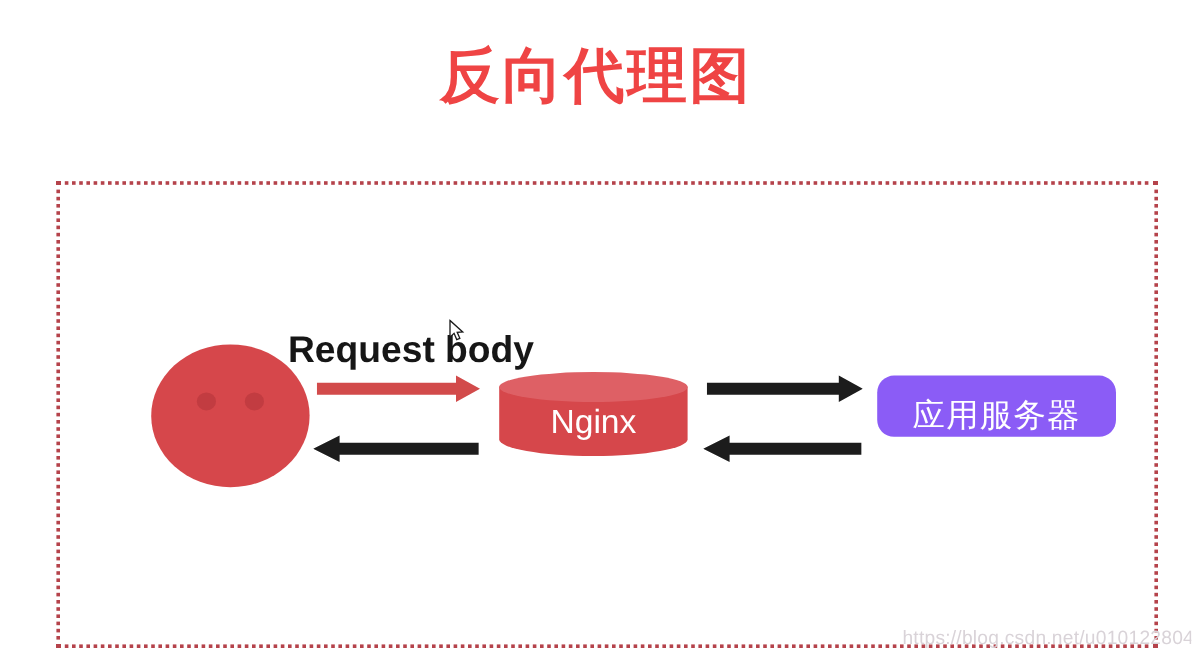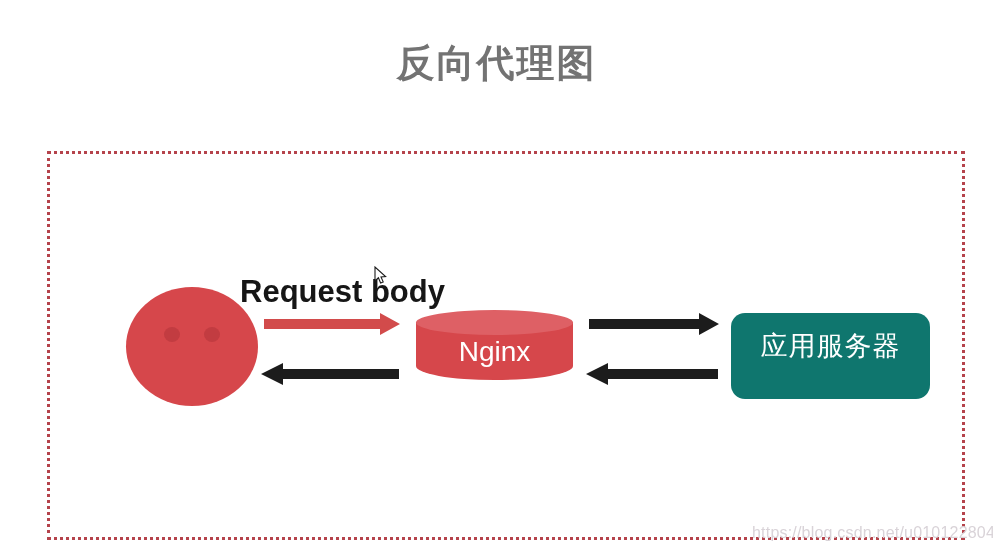--- a/index.html
+++ b/index.html
@@ -18,23 +18,23 @@
     overflow: hidden;
   }
 
   
   .diagram-title {
     position: absolute;
     left: 0;
     top: 33px;
     width: 993px;
     text-align: center;
-    font-size: 38px;
+    font-size: 50px;
     font-weight: bold;
-    color: #737373;
+    color: #ef4444;
     letter-spacing: 2px;
     line-height: 60px;
     white-space: nowrap;
   }
 
   
   .dashed-frame {
     position: absolute;
     left: 47px;
     top: 151px;
@@ -121,22 +121,22 @@
     line-height: 40px;
     white-space: nowrap;
   }
 
   
   .app-server-box {
     position: absolute;
     left: 731px;
     top: 313px;
     width: 199px;
-    height: 86px;
-    background: #0f766e;
+    height: 51px;
+    background: #8b5cf6;
     border-radius: 14px;
   }
   .app-server-label {
     position: absolute;
     left: 0;
     top: 0;
     width: 199px;
     height: 67px;
     line-height: 67px;
     text-align: center;

